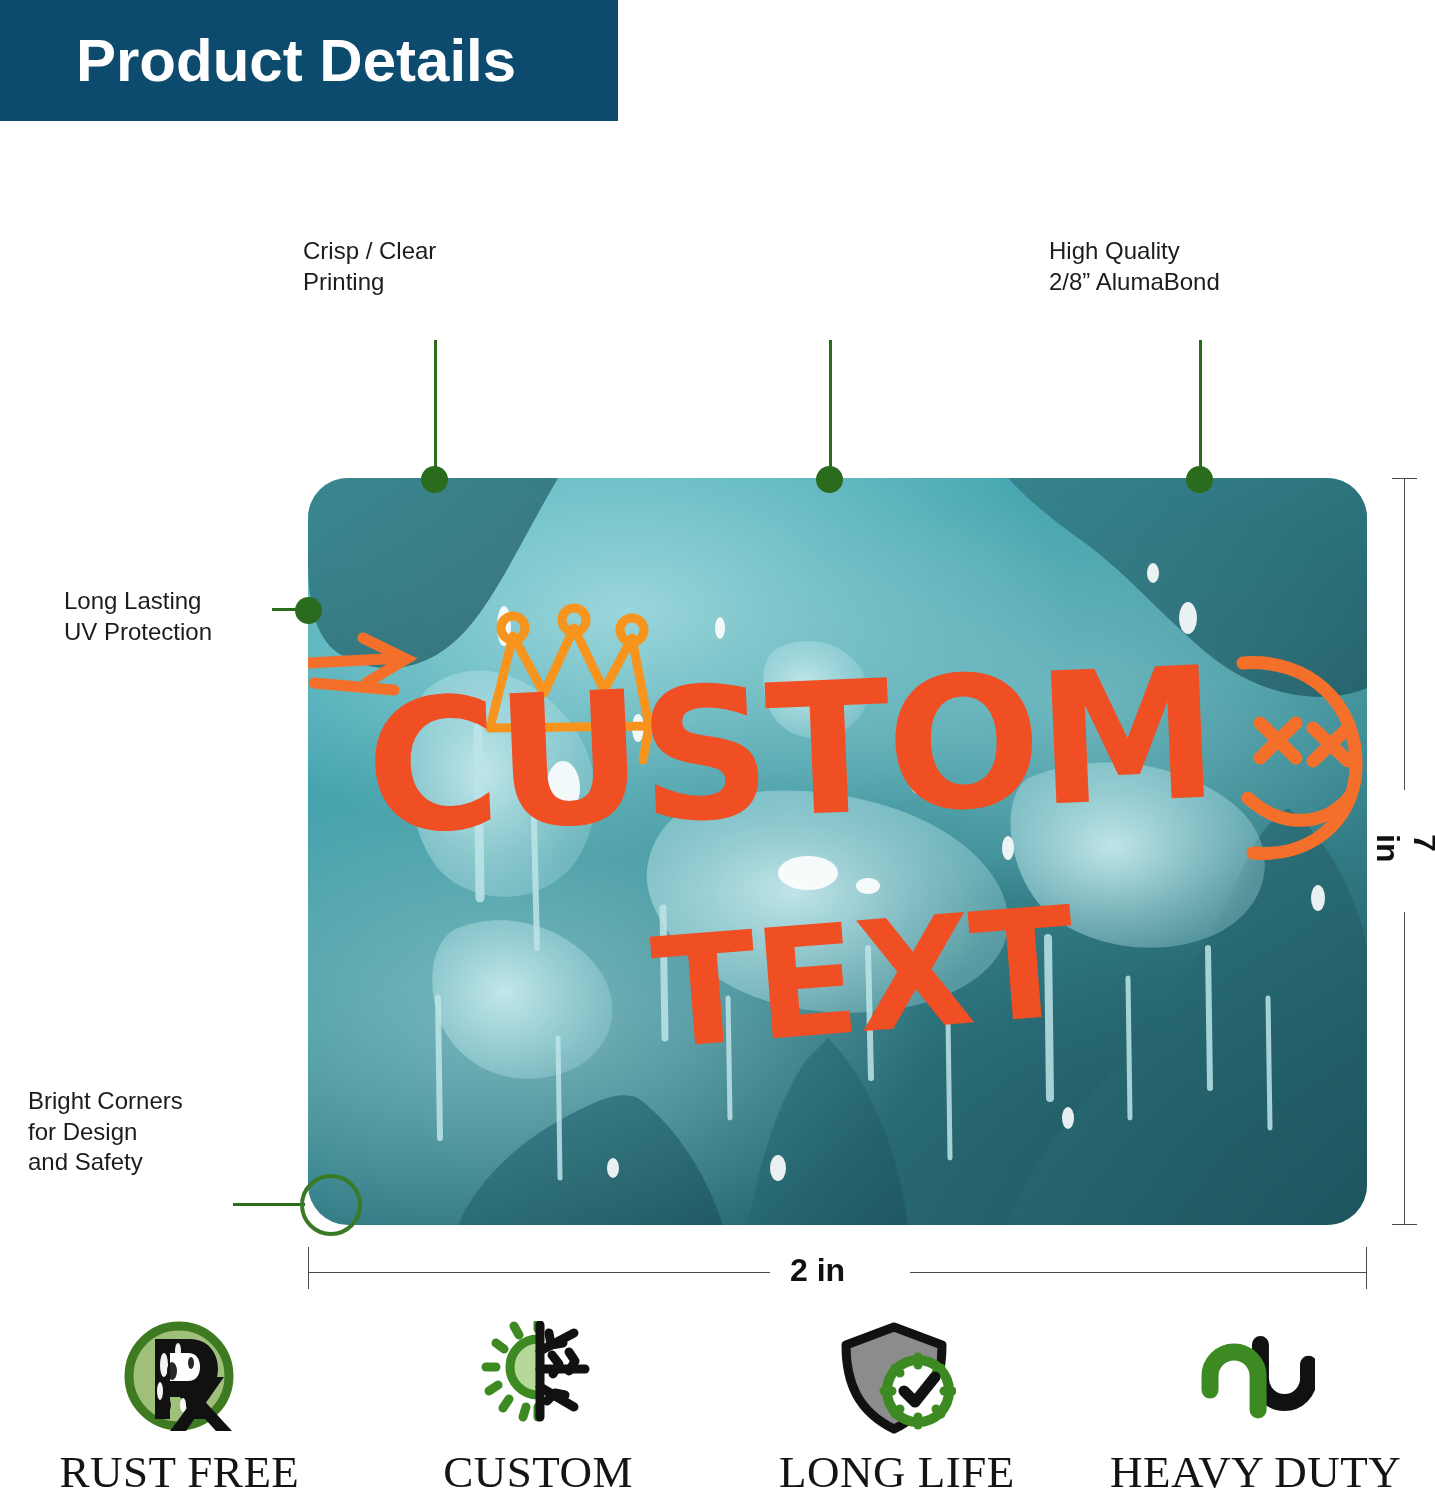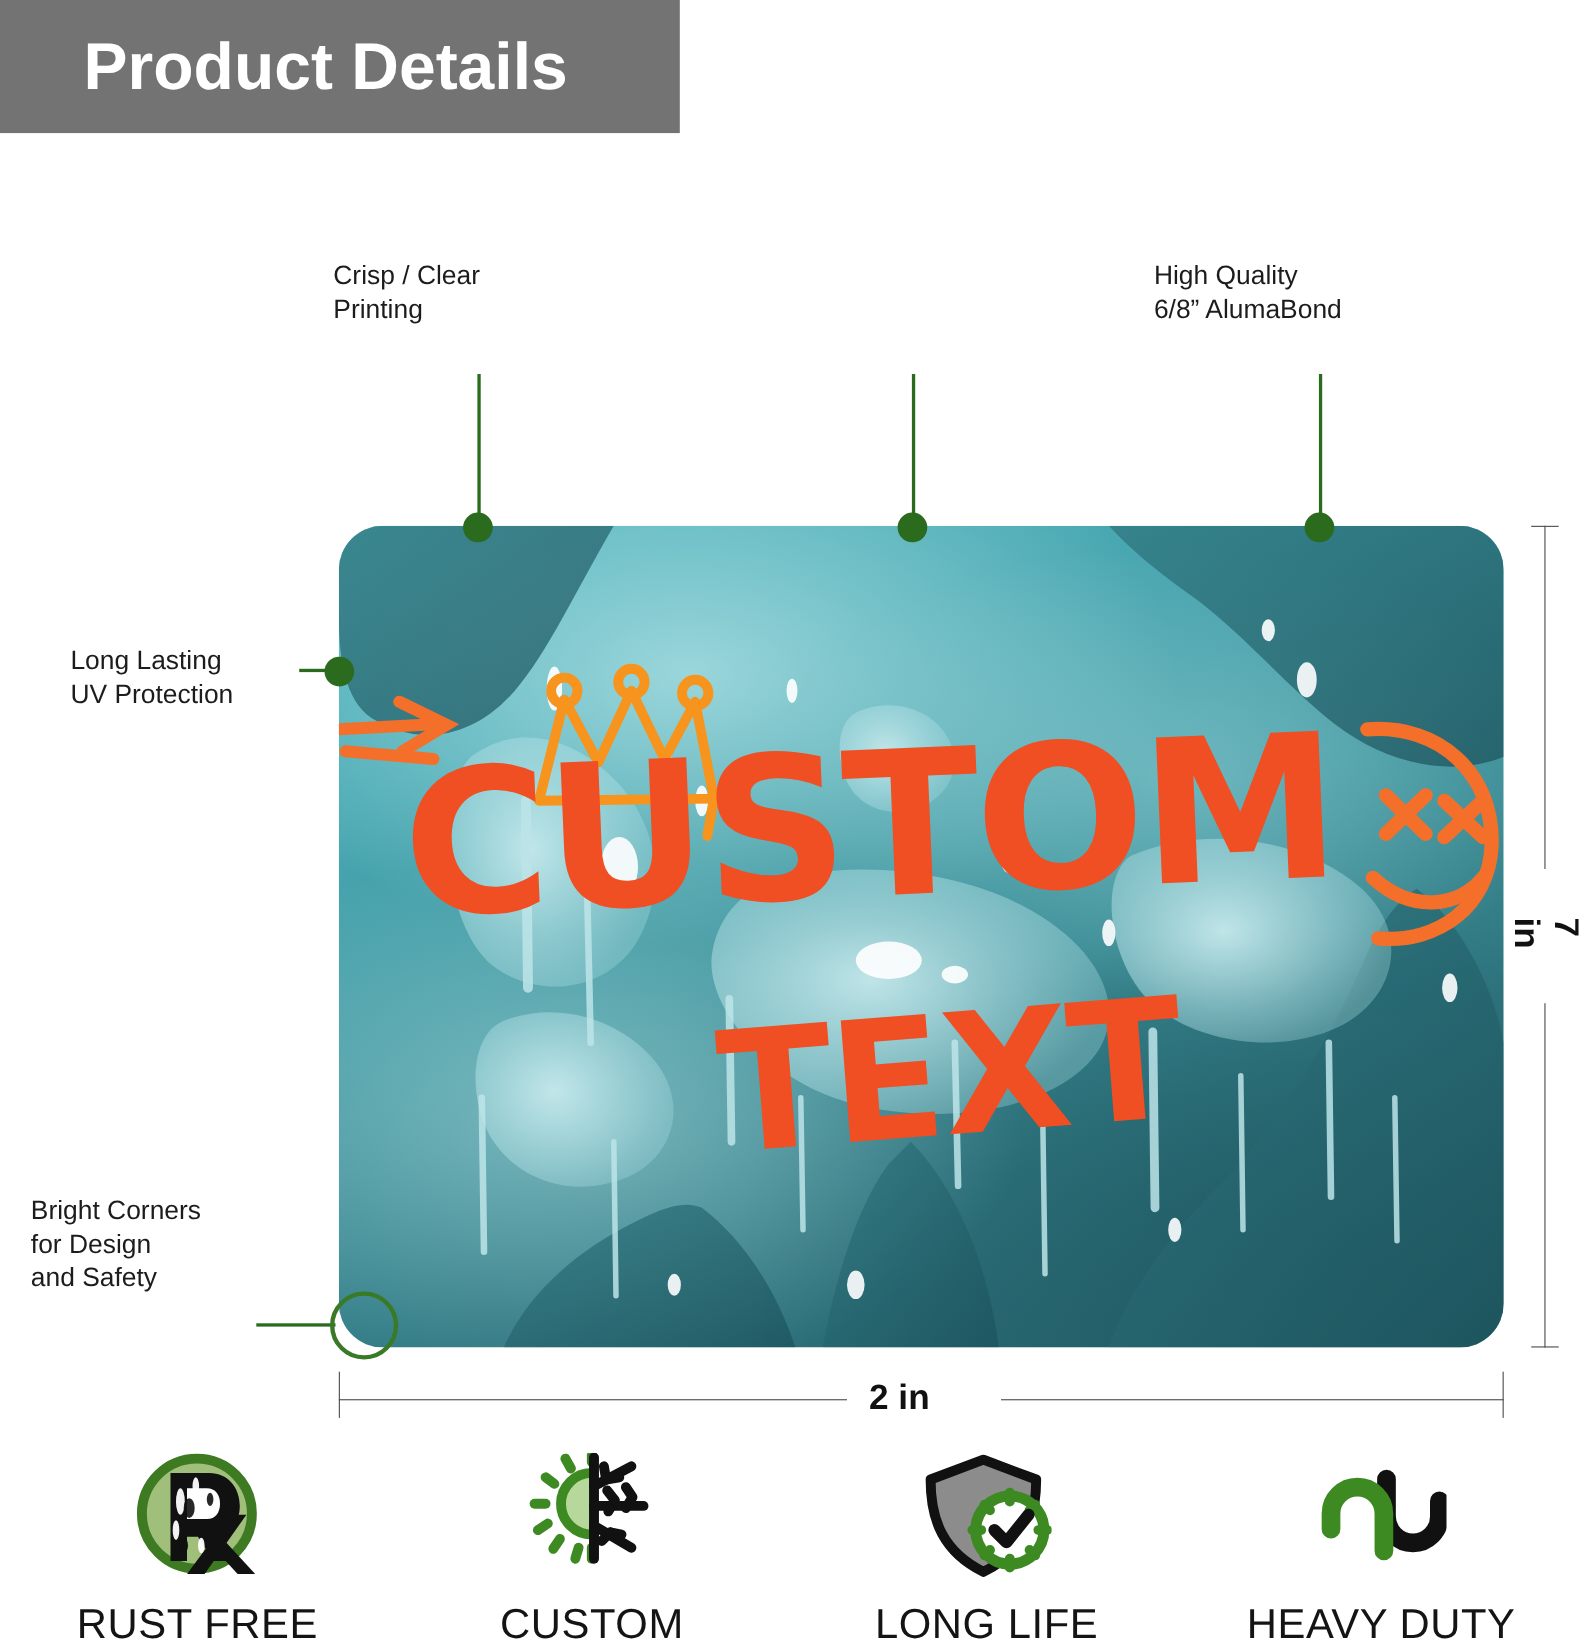--- a/index.html
+++ b/index.html
@@ -9,21 +9,21 @@
     font-family:"Liberation Sans", sans-serif;
     color:#1a1a1a;
     overflow:hidden;
     position:relative;
   }
   .root{position:absolute;inset:0;}
 
   
   .banner{
     position:absolute;left:0;top:0;width:618px;height:121px;
-    background:#737373;
+    background:#0c4a6e;
     display:flex;align-items:center;
   }
   .banner-title{
     color:#ffffff;
     font-size:60px;
     font-weight:bold;
     letter-spacing:0px;
     padding-left:76px;
     line-height:1;
     font-family:"Liberation Sans", sans-serif;
@@ -135,37 +135,37 @@
   
   .features{
     position:absolute;left:0;top:1320px;width:1435px;height:180px;
     display:flex;align-items:flex-start;justify-content:space-around;
   }
   .feature{
     width:330px;display:flex;flex-direction:column;align-items:center;
   }
   .feature-icon{height:120px;display:flex;align-items:center;justify-content:center;}
   .feature-label{
-    margin-top:16px;font-size:38px;font-weight:normal;color:#141414;
-    letter-spacing:0.5px;font-family:Liberation Sans, sans-serif;white-space:nowrap;
+    margin-top:6px;font-size:45px;font-weight:normal;color:#141414;
+    letter-spacing:0.5px;font-family:Liberation Serif, serif;white-space:nowrap;
   }
 </style>
 </head>
 <body>
 
 <div class="root">
 
   <div class="banner">
     <div class="banner-title">Product Details</div>
   </div>
 
   <div class="callout c-crisp">Crisp / Clear
 Printing</div>
   <div class="callout c-alumabond">High Quality
-6/8” AlumaBond</div>
+2/8” AlumaBond</div>
   <div class="callout c-uv">Long Lasting
 UV Protection</div>
   <div class="callout c-round">Bright Corners
 for Design
 and Safety</div>
 
   <div class="lead-v lv-1"></div>
   <div class="lead-v lv-2"></div>
   <div class="lead-v lv-3"></div>
   <div class="lead-h lh-uv"></div>

